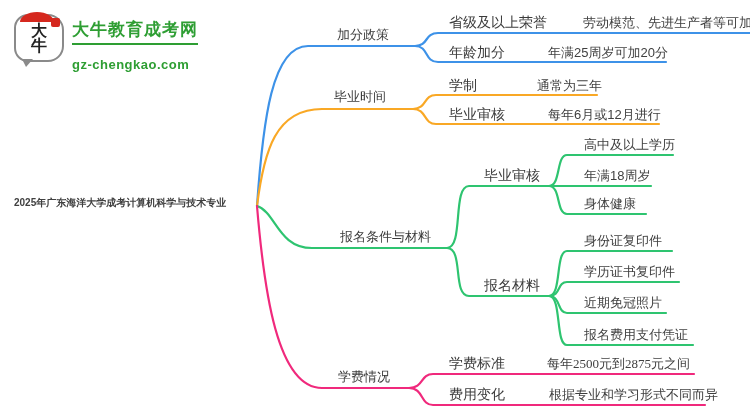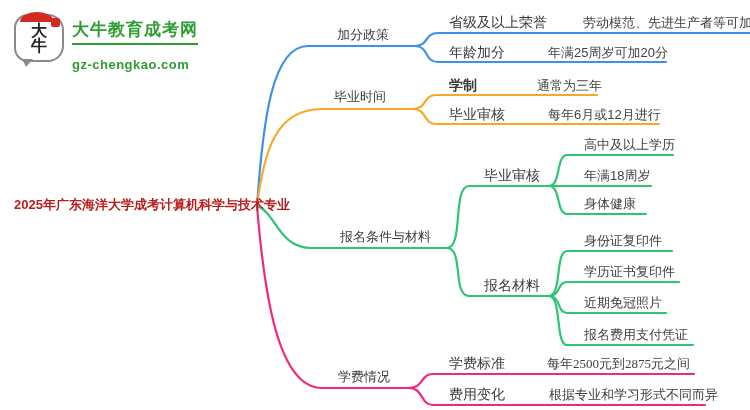--- a/index.html
+++ b/index.html
@@ -6,21 +6,21 @@
   body{
     width:750px;height:410px;position:relative;overflow:hidden;
     background:#ffffff;
     font-family:"Liberation Sans","DejaVu Sans",sans-serif;
   }
   #canvas{position:absolute;left:0;top:0;width:750px;height:410px;}
   svg.lines{position:absolute;left:0;top:0;pointer-events:none;}
   .node{
     position:absolute;white-space:nowrap;color:#3b3b3b;line-height:1.2;
   }
-  .root{font-size:13px;font-weight:bold;color:#b91c1c;}
+  .root{font-size:10px;font-weight:bold;color:#404040;}
   .lv1{font-size:13px;}
   .lv2{font-size:14px;}
   .leaf{font-size:13px;color:#3f3f3f;}
   
   .logo{position:absolute;left:14px;top:14px;display:flex;align-items:flex-start;}
   .bubble{
     position:relative;width:46px;height:44px;border:2px solid #8a8a8a;
     border-radius:14px 16px 16px 14px;background:#fff;
     display:flex;flex-direction:column;align-items:center;justify-content:center;
   }
@@ -99,21 +99,21 @@
 
   <div class="node root" style="left:14px;top:197px;">2025年广东海洋大学成考计算机科学与技术专业</div>
 
   <div class="node lv1" style="left:337px;top:27px;">加分政策</div>
   <div class="node lv2" style="left:449px;top:14px;">省级及以上荣誉</div>
   <div class="node leaf" style="left:583px;top:15px;">劳动模范、先进生产者等可加分</div>
   <div class="node lv2" style="left:449px;top:44px;">年龄加分</div>
   <div class="node leaf" style="left:548px;top:45px;">年满25周岁可加20分</div>
 
   <div class="node lv1" style="left:334px;top:89px;">毕业时间</div>
-  <div class="node lv2" style="left:449px;top:77px;font-weight:bold;">学制</div>
+  <div class="node lv2" style="left:449px;top:77px;">学制</div>
   <div class="node leaf" style="left:527px;top:78px;margin-left:10px;">通常为三年</div>
   <div class="node lv2" style="left:449px;top:106px;">毕业审核</div>
   <div class="node leaf" style="left:548px;top:107px;">每年6月或12月进行</div>
 
   <div class="node lv1" style="left:340px;top:229px;">报名条件与材料</div>
   <div class="node lv2" style="left:484px;top:167px;">毕业审核</div>
   <div class="node leaf" style="left:584px;top:137px;">高中及以上学历</div>
   <div class="node leaf" style="left:584px;top:168px;">年满18周岁</div>
   <div class="node leaf" style="left:584px;top:196px;">身体健康</div>
   <div class="node lv2" style="left:484px;top:277px;">报名材料</div>

